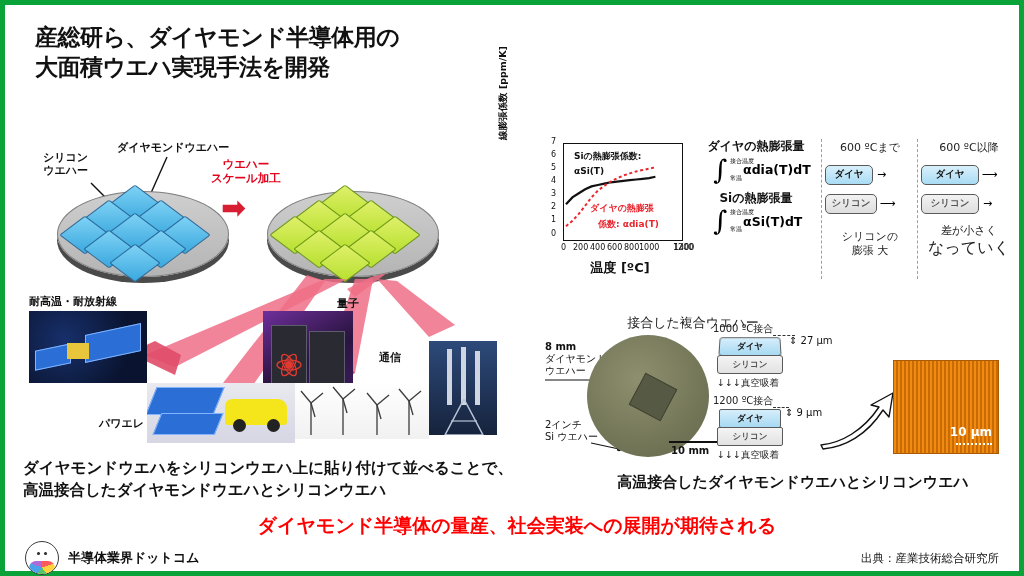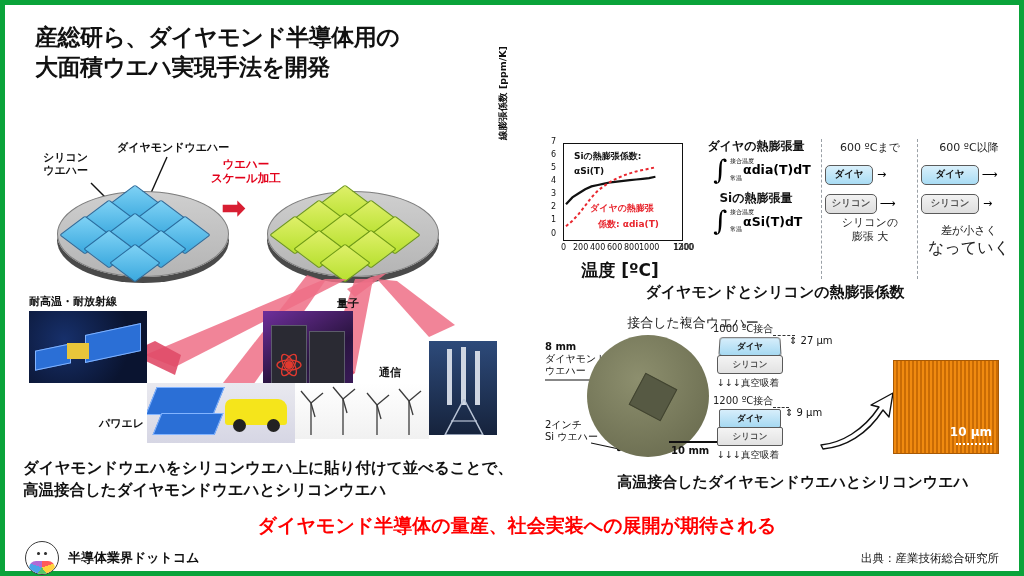--- a/index.html
+++ b/index.html
@@ -50,21 +50,21 @@
 
   
   #chart-box{left:520px;top:132px;width:170px;height:150px;}
   #plot{position:absolute;left:38px;top:6px;width:118px;height:96px;
         border:1.5px solid #111;background:#fff;}
   .ytick,.xtick{position:absolute;font-size:8px;color:#111;font-weight:400;}
   #ylabel{position:absolute;left:-28px;top:6px;width:100px;
           transform:rotate(-90deg);transform-origin:left top;
           font-size:9.5px;font-weight:700;color:#111;text-align:center;}
   #xlabel{position:absolute;left:30px;top:122px;width:130px;text-align:center;
-          font-size:17px;font-weight:700;color:#111;}
+          font-size:13px;font-weight:700;color:#111;}
   .curvelabel{position:absolute;font-size:9px;font-weight:700;}
 
   
   .chip{position:relative;border:1.4px solid #5a5a5a;border-radius:5px;
         font-size:9.5px;font-weight:700;color:#111;text-align:center;
         display:flex;align-items:center;justify-content:center;}
   .chip.dia{background:linear-gradient(#d9f0fb,#a9dcf4);}
   .chip.si{background:linear-gradient(#f2f2f2,#dedede);color:#555;}
   .vdash{position:absolute;border-left:1.5px dashed #9aa0a6;}
 
@@ -185,21 +185,21 @@
     <div class="rack" style="left:8px;top:14px;width:34px;height:66px;"></div>
     <div class="rack" style="left:46px;top:20px;width:34px;height:60px;"></div>
     <svg style="position:absolute;left:12px;top:40px;" width="28" height="28">
       <circle cx="14" cy="14" r="4" fill="#e0392f"></circle>
       <ellipse cx="14" cy="14" rx="12" ry="5" stroke="#e0392f" fill="none" stroke-width="1.3"></ellipse>
       <ellipse cx="14" cy="14" rx="12" ry="5" stroke="#e0392f" fill="none" stroke-width="1.3" transform="rotate(60 14 14)"></ellipse>
       <ellipse cx="14" cy="14" rx="12" ry="5" stroke="#e0392f" fill="none" stroke-width="1.3" transform="rotate(120 14 14)"></ellipse>
     </svg>
   </div>
 
-  <div class="abs lbl" style="left:374px;top:361px;text-align:right;">通信</div>
+  <div class="abs lbl" style="left:374px;top:346px;text-align:right;">通信</div>
   <div class="photo ph-tower" style="left:424px;top:336px;width:68px;height:94px;">
     <div class="mast" style="left:18px;top:8px;width:5px;height:56px;"></div>
     <div class="mast" style="left:32px;top:6px;width:5px;height:58px;"></div>
     <div class="mast" style="left:46px;top:10px;width:5px;height:54px;"></div>
     <svg style="position:absolute;left:10px;top:58px;" width="50" height="36">
       <polygon points="25,0 44,36 6,36" fill="none" stroke="#b9c4d6" stroke-width="1.5"></polygon>
       <line x1="12" y1="22" x2="38" y2="22" stroke="#b9c4d6" stroke-width="1.2"></line>
     </svg>
   </div>
 
@@ -297,39 +297,38 @@
   <div class="abs" style="left:820px;top:136px;width:90px;text-align:center;">
     <div class="thin" style="font-size:11px;">600 ºCまで</div>
     <div style="display:flex;align-items:center;margin-top:10px;">
       <div class="chip dia" style="width:46px;height:18px;">ダイヤ</div>
       <span style="font-size:11px;margin-left:4px;">→</span>
     </div>
     <div style="display:flex;align-items:center;margin-top:9px;">
       <div class="chip si" style="width:50px;height:18px;">シリコン</div>
       <span style="font-size:11px;margin-left:3px;">⟶</span>
     </div>
-    <div class="thin" style="margin-top:2px;font-size:11px;">シリコンの</div>
+    <div class="thin" style="margin-top:16px;font-size:11px;">シリコンの</div>
     <div class="thin" style="font-size:11px;">膨張 大</div>
   </div>
 
   <div class="abs" style="left:916px;top:136px;width:96px;text-align:center;">
     <div class="thin" style="font-size:11px;">600 ºC以降</div>
     <div style="display:flex;align-items:center;margin-top:10px;">
       <div class="chip dia" style="width:56px;height:18px;">ダイヤ</div>
       <span style="font-size:11px;margin-left:3px;">⟶</span>
     </div>
     <div style="display:flex;align-items:center;margin-top:9px;">
       <div class="chip si" style="width:56px;height:18px;">シリコン</div>
       <span style="font-size:11px;margin-left:4px;">→</span>
     </div>
     <div class="thin" style="margin-top:10px;font-size:11px;">差が小さく</div>
     <div class="thin" style="font-size:16px;">なっていく</div>
   </div>
 
-  <div class="abs" style="left:600px;top:278px;width:340px;text-align:center;font-size:15px;font-weight:700;color:#111;">ダイヤモンドとシリコンの熱膨張係数</div>
 
   <div class="abs thin" style="left:588px;top:310px;width:200px;text-align:center;font-size:13px;">接合した複合ウエハー</div>
 
   <div class="abs lbl-sm" style="left:540px;top:336px;width:70px;">
     <div>8 mm</div>
     <div style="font-weight:400;">ダイヤモンド</div>
     <div style="font-weight:400;">ウエハー</div>
   </div>
   <svg class="abs" style="left:540px;top:374px;" width="104" height="22">
     <line x1="0" y1="1" x2="54" y2="1" stroke="#111" stroke-width="1.2"></line>

